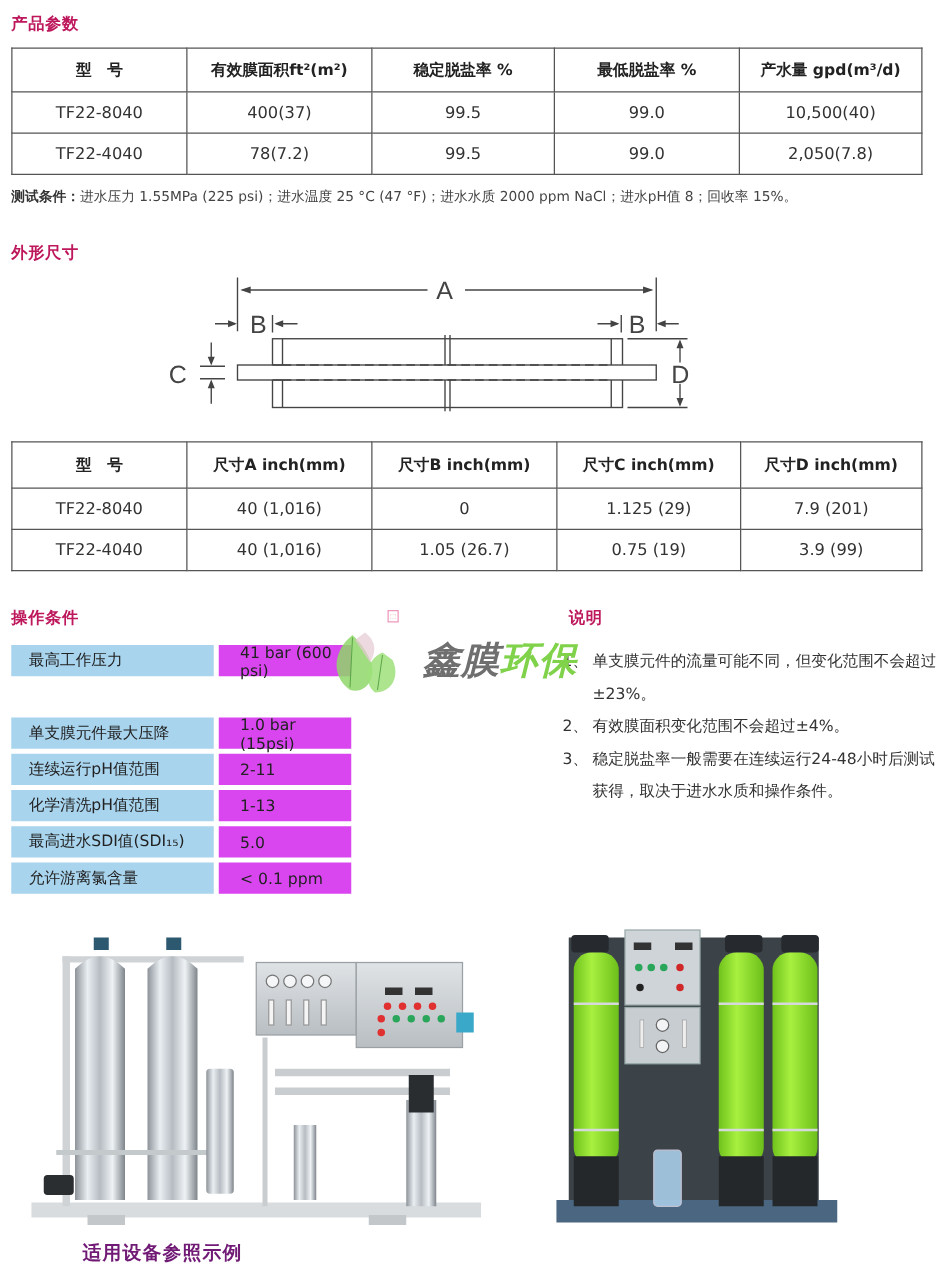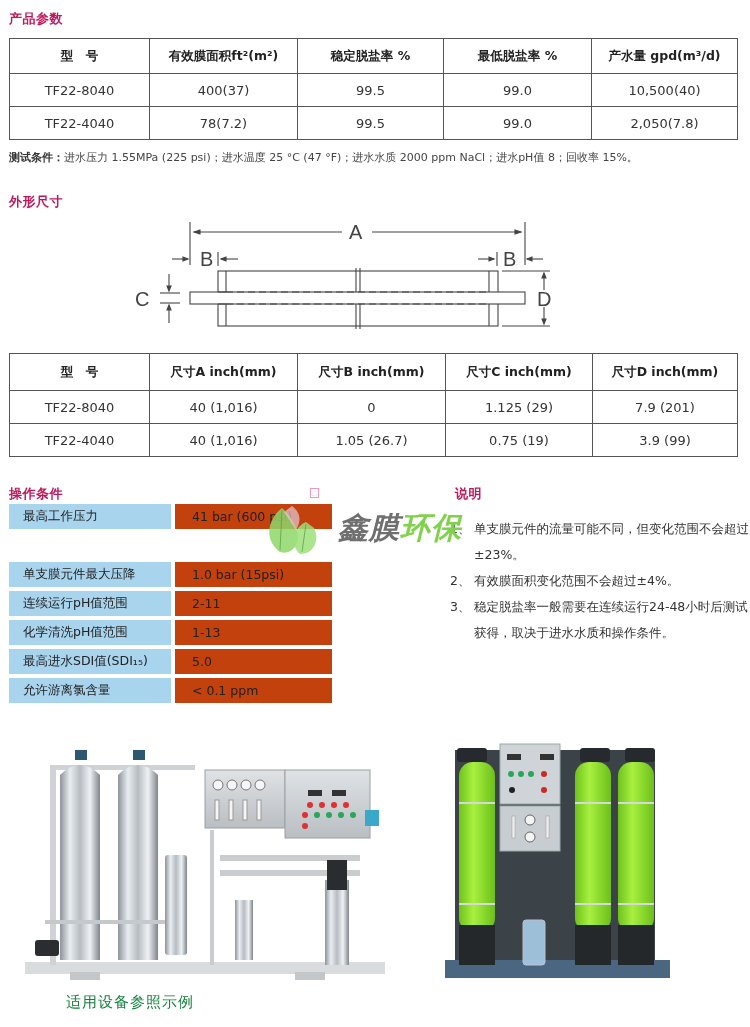--- a/index.html
+++ b/index.html
@@ -20,40 +20,40 @@
   #t2 th { height: 37px; }
   #t2 td { height: 33px; }
 
   .test-cond { position: absolute; left: 9px; top: 150px; font-size: 11px; color: #444; white-space: nowrap; }
   .test-cond b { color: #333; margin-top: 11px; }
 
   
   svg.diagram { position: absolute; left: 120px; top: 210px; }
 
   
-  .op-table { position: absolute; left: 9px; top: 504px; width: 323px; }
+  .op-table { position: absolute; left: 9px; top: 516px; width: 272px; }
   .op-row { display: flex; height: 25px; margin-bottom: 4px; }
   .op-label { width: 162px; background: #a9d4ee; font-size: 12.5px; padding-left: 14px; display: flex; align-items: center; color: #222; }
-  .op-value { flex: 1; margin-left: 4px; background: #c2410c; font-size: 12.5px; padding-left: 17px; display: flex; align-items: center; color: #222; }
+  .op-value { flex: 1; margin-left: 4px; background: #d946ef; font-size: 12.5px; padding-left: 17px; display: flex; align-items: center; color: #222; }
 
   .notes { position: absolute; left: 450px; top: 516px; width: 300px; font-size: 12.5px; color: #333; line-height: 26px; }
   .note-item { display: flex; }
   .note-num { width: 24px; flex-shrink: 0; }
 
   
   .wm { position: absolute; left: 338px; top: 508px; font-size: 30px; font-weight: bold; font-style: italic; letter-spacing: 1px; text-align: right; }
   .wm .g { color: #6f6f6f; }
   .wm .gr { color: #7fd24a; }
   .leaf { position: absolute; left: 262px; top: 500px; }
   .tiny-stamp { position: absolute; left: 310px; top: 488px; font-size: 5px; color: #d88; border: 1px solid #e9b; padding: 1px; }
 
   
   .equip1 { position: absolute; left: 25px; top: 740px; width: 360px; height: 245px; }
   .equip2 { position: absolute; left: 445px; top: 740px; width: 225px; height: 248px; }
-  .caption { position: absolute; left: 66px; top: 993px; font-size: 15px; color: #15803d; letter-spacing: 1px; }
+  .caption { position: absolute; left: 66px; top: 993px; font-size: 15px; color: #701a75; letter-spacing: 1px; font-weight: bold; }
 </style>
 </head>
 <body>
 
 <div class="section-title" style="left:9px;top:10px;">产品参数</div>
 
 <table class="spec" id="t1">
   <colgroup>
       <col style="width:140px">
       <col style="width:148px">

